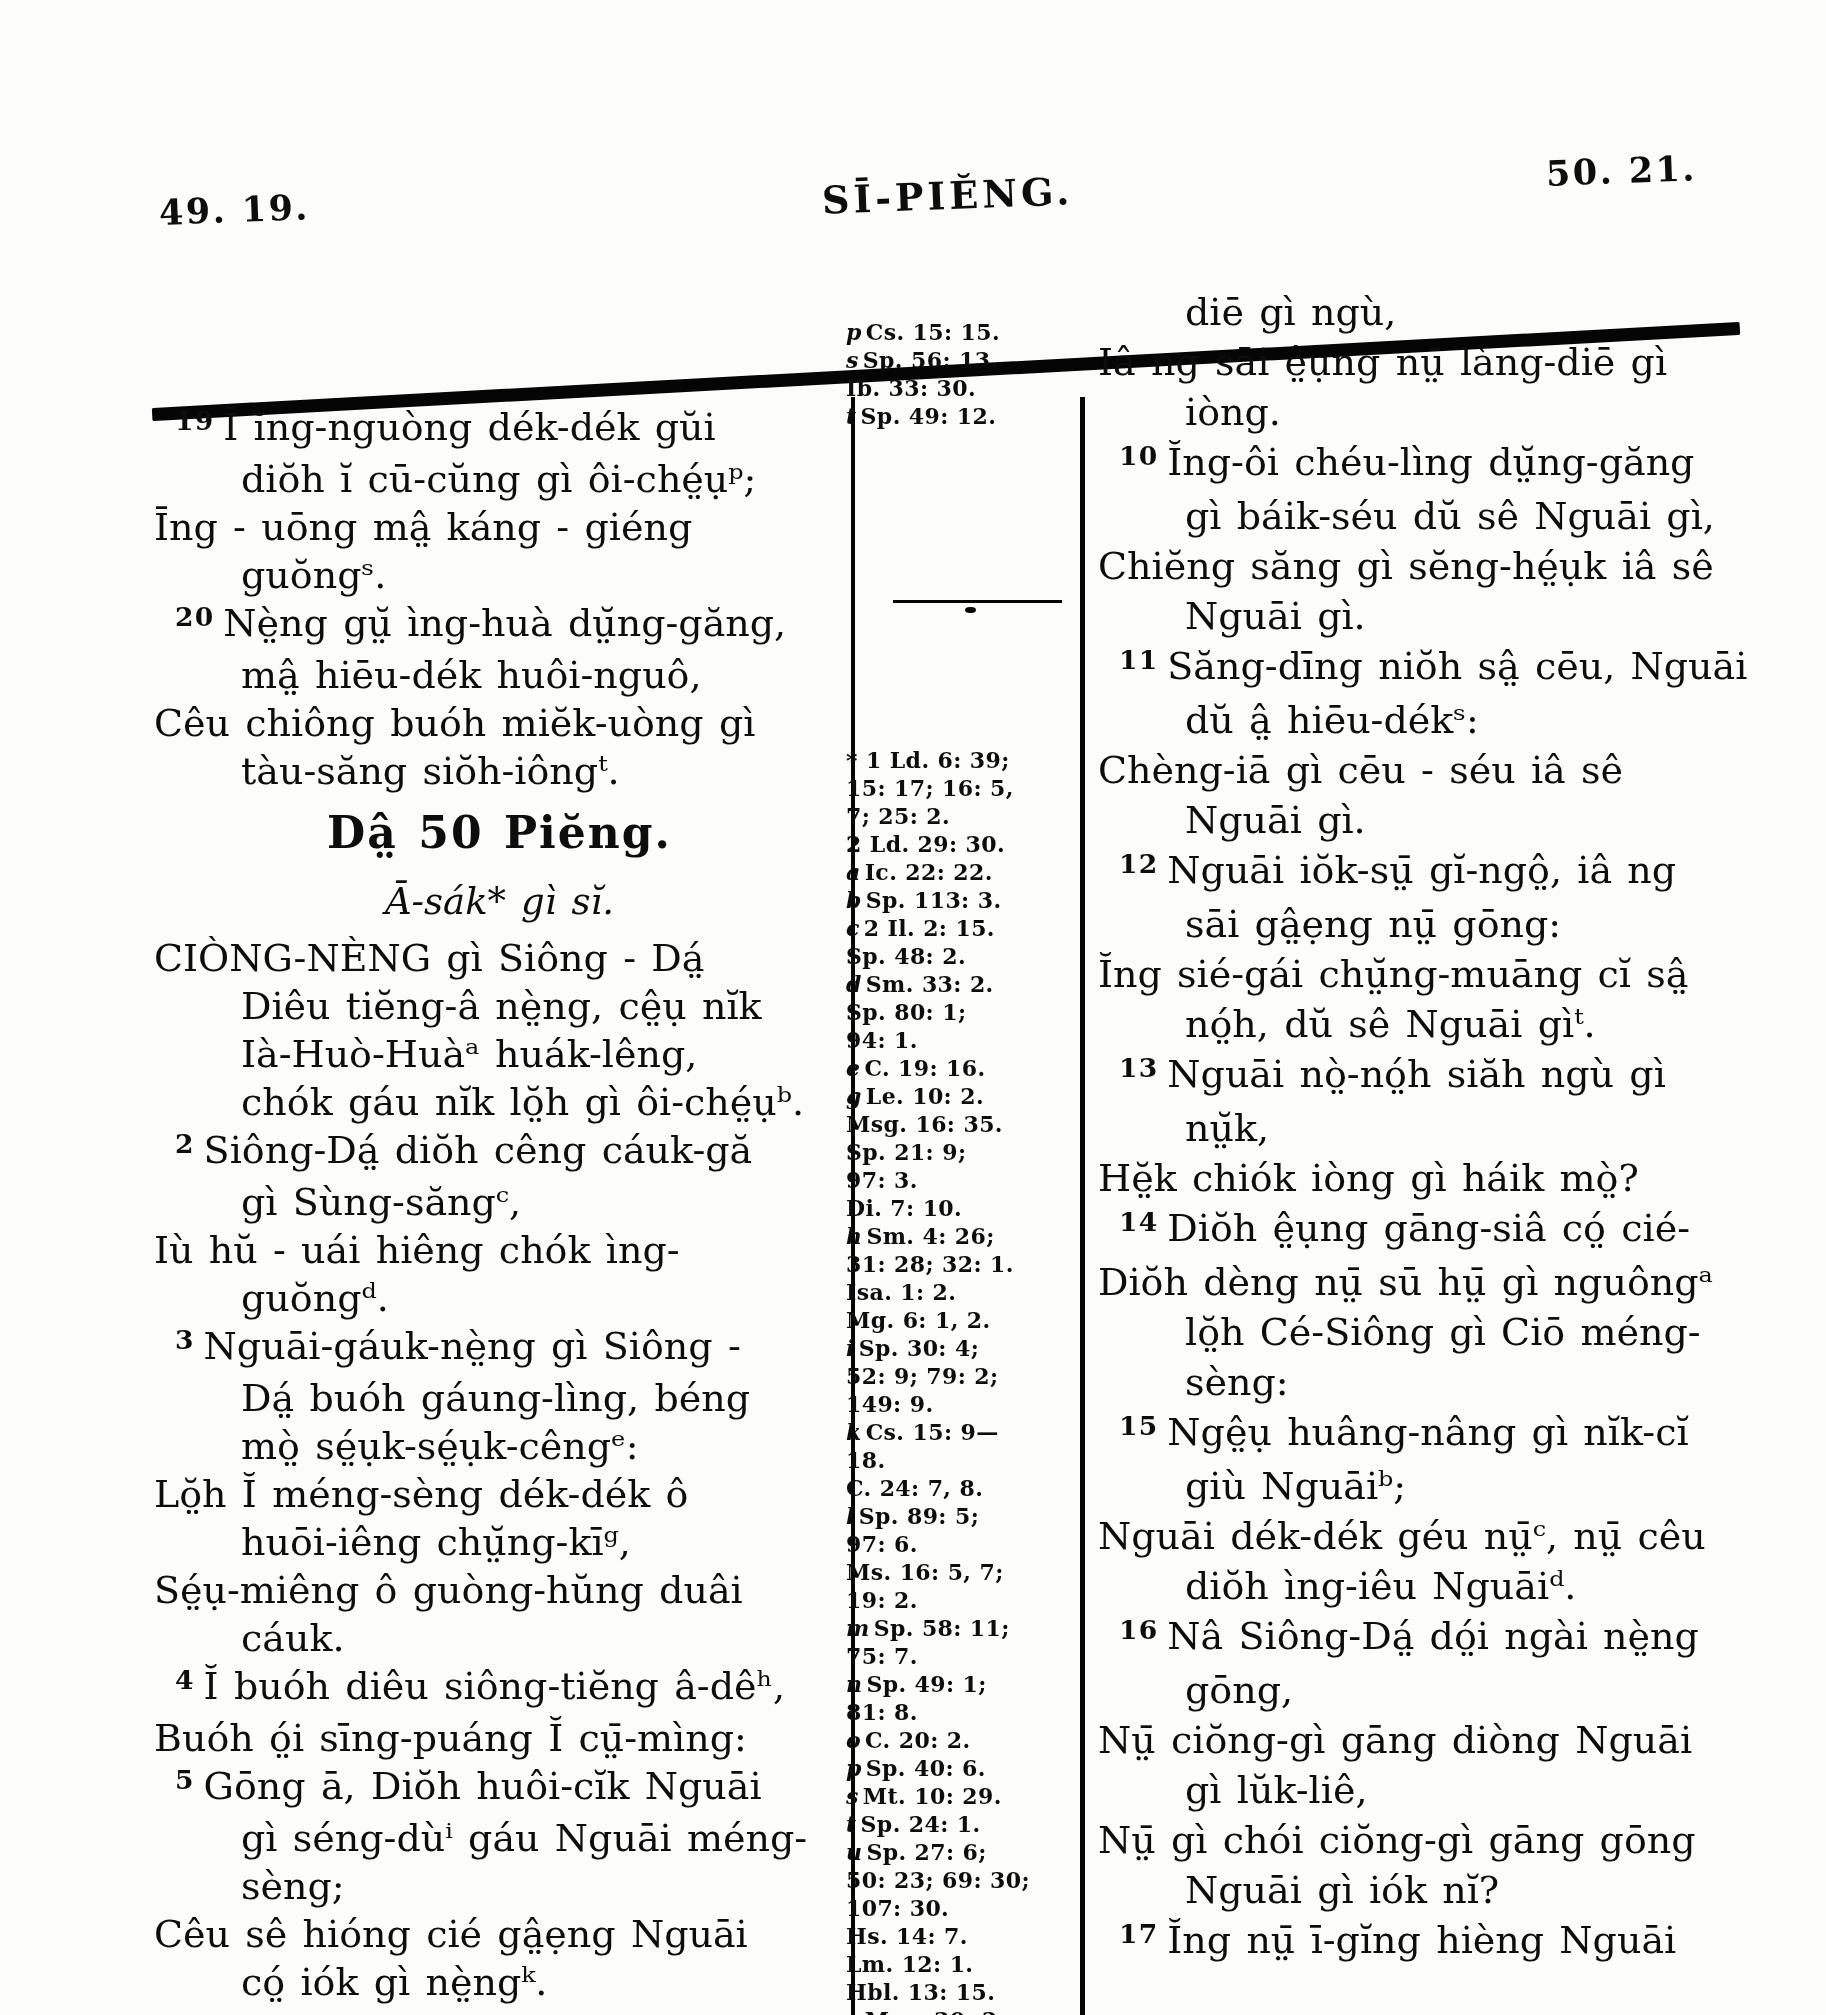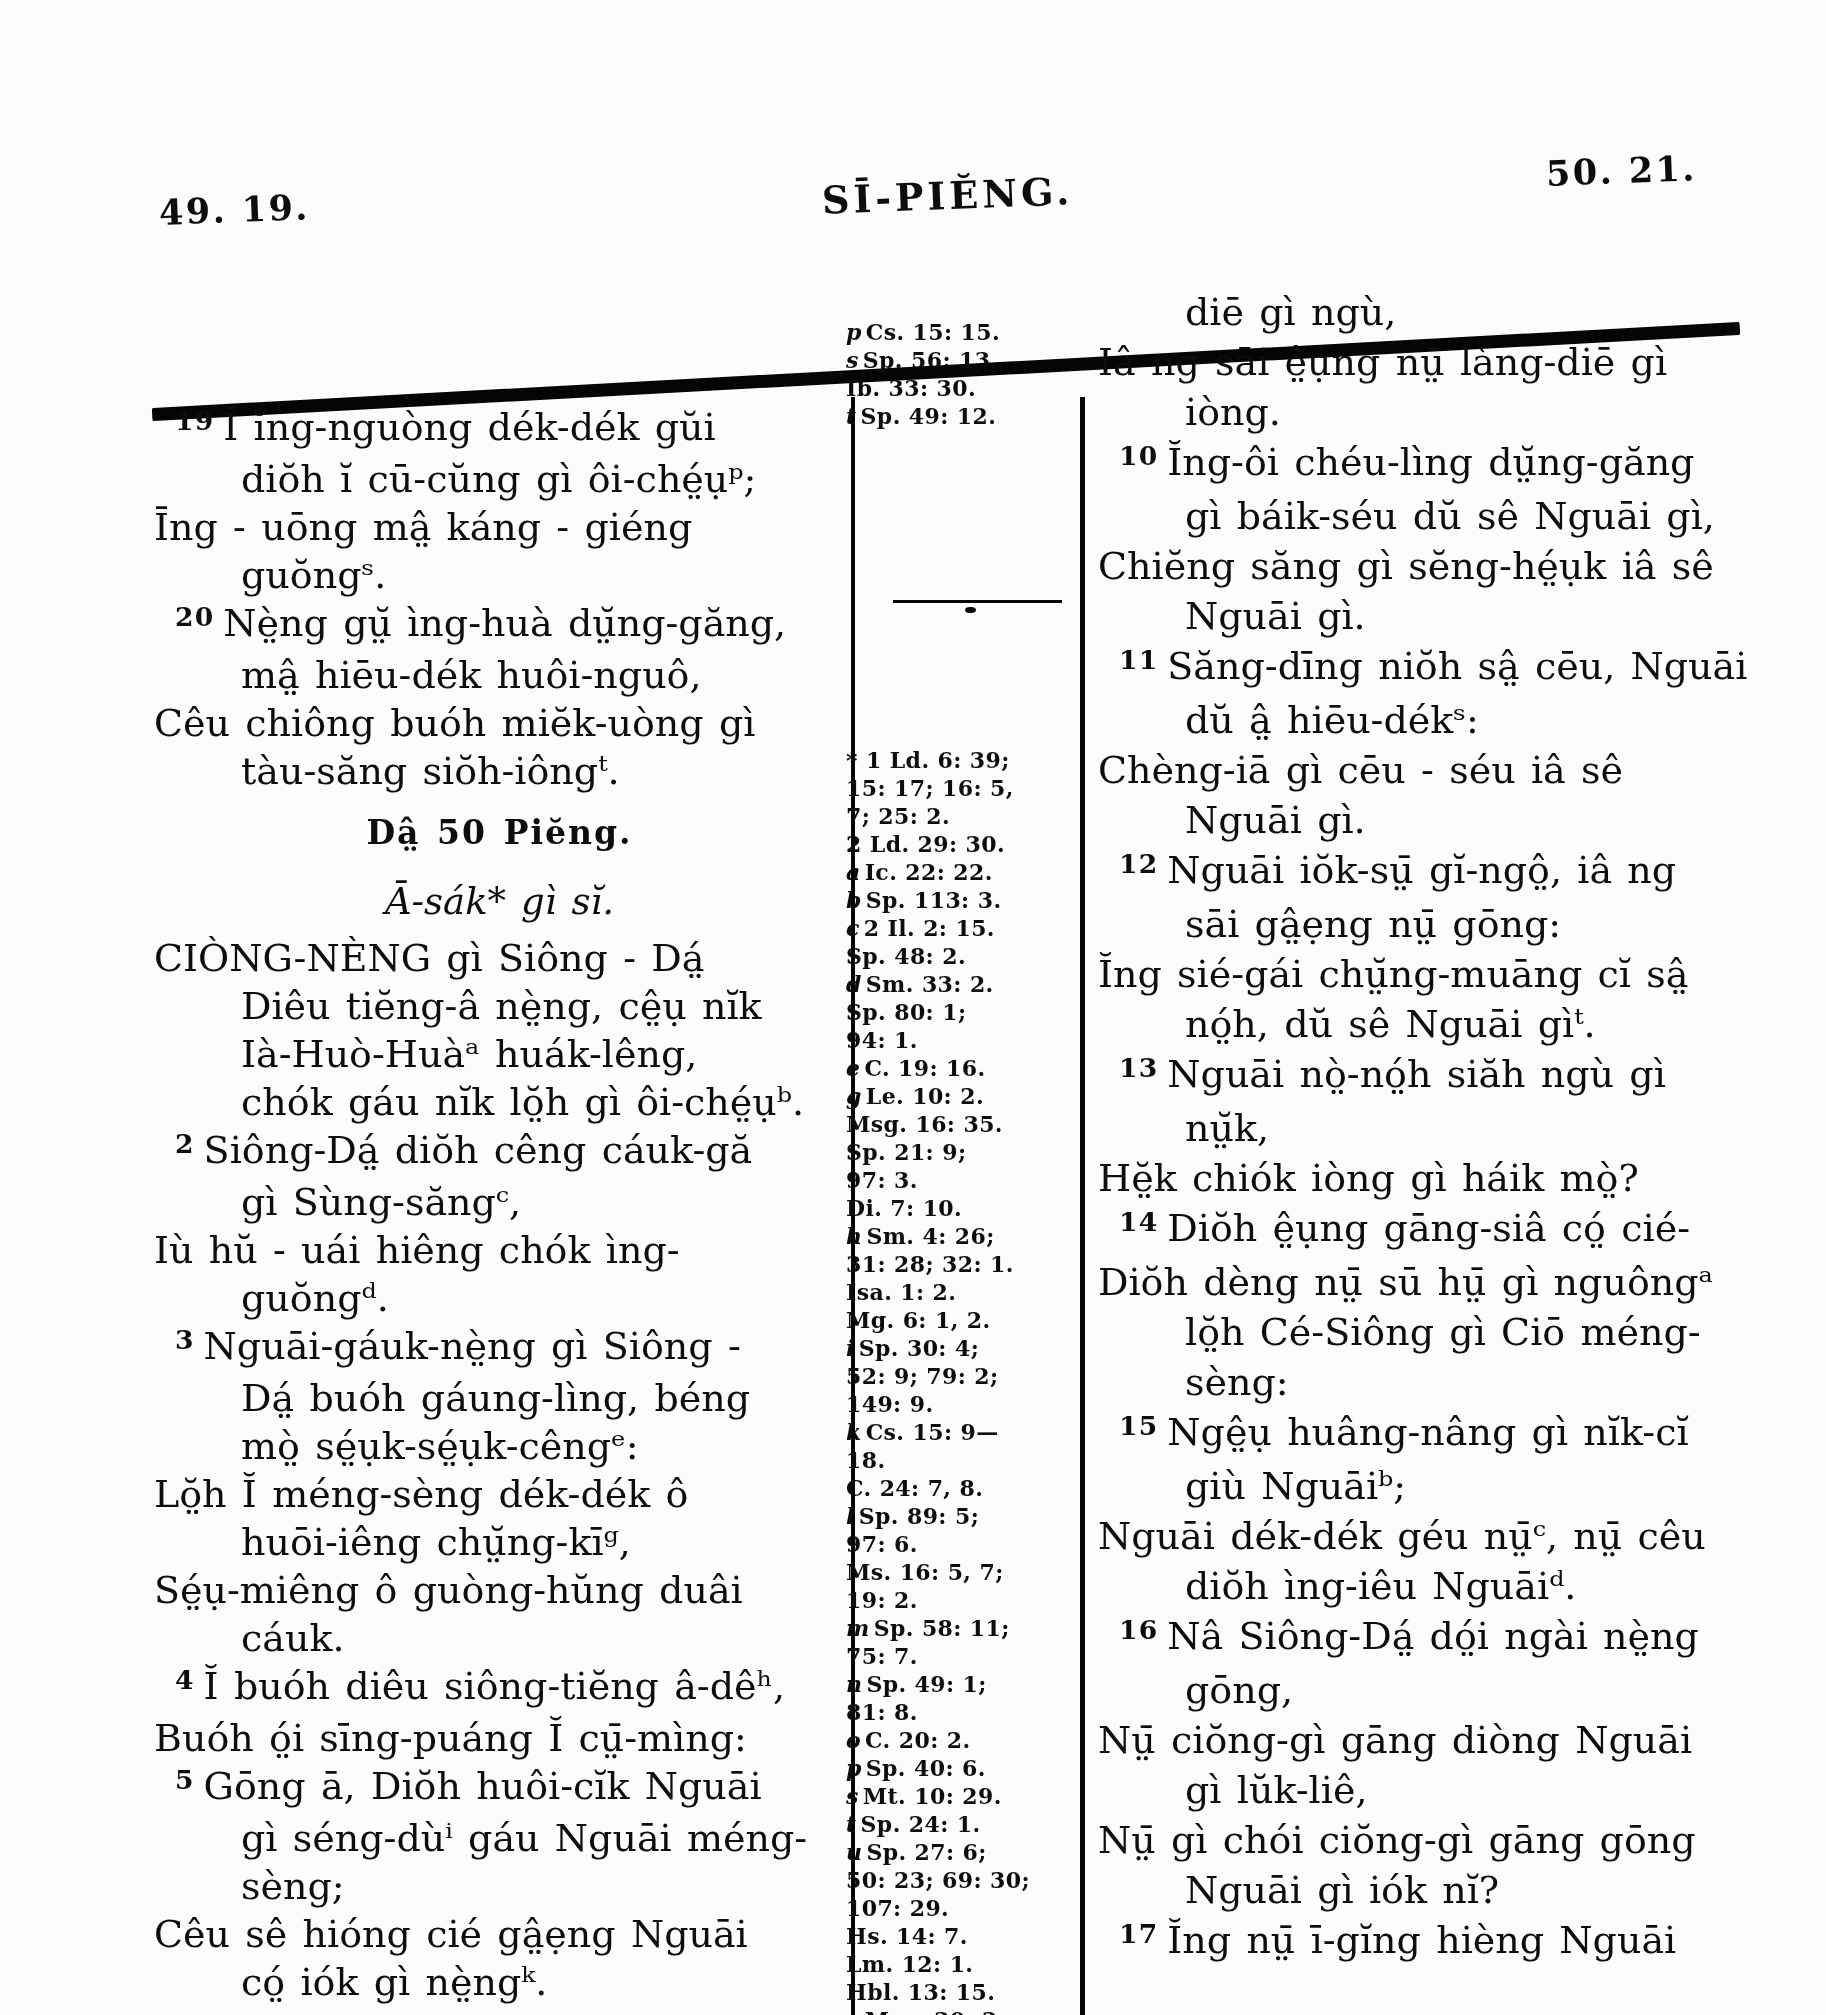--- a/index.html
+++ b/index.html
@@ -18,21 +18,21 @@
   .vrule-b{left:1080px;width:4.8px;}
   
   .col{position:absolute;}
   .col-left{left:154px;top:403px;width:691px;}
   .col-right{left:1098px;top:287px;width:681px;}
   .line{font-size:38px;line-height:48px;white-space:nowrap;word-spacing:3.2px;}
   .col-right .line{line-height:50px;}
   .ind{padding-left:87px;}
   .v{padding-left:21px;}
   .vn{font-weight:bold;font-size:26.6px;position:relative;top:-9.7px;margin-right:8.9px;letter-spacing:1.2px;}
-  .heading{text-align:center;font-weight:bold;font-size:33px;line-height:75px;letter-spacing:2px;white-space:nowrap;}
+  .heading{text-align:center;font-weight:bold;font-size:44px;line-height:75px;letter-spacing:2px;white-space:nowrap;}
   .subtitle{text-align:center;font-style:italic;font-size:37px;line-height:64px;white-space:nowrap;}
   
   .refs{position:absolute;left:846px;width:210px;}
   .refs-top{top:318px;}
   .refs-fn{top:746px;}
   .ref-line{font-size:22px;line-height:28px;font-weight:bold;white-space:nowrap;letter-spacing:0.4px;}
   .ref-line em{font-style:italic;margin-right:4px;}
   .refs-divider{position:absolute;left:893px;top:600px;width:169px;height:2.8px;background:#050505;}
   .refs-divider-tick{position:absolute;left:965px;top:607px;width:10.5px;height:6.4px;background:#050505;border-radius:50%;}
 </style>
@@ -130,21 +130,21 @@
       <div class="ref-line"><em>m</em>Sp. 58: 11;</div>
       <div class="ref-line">75: 7.</div>
       <div class="ref-line"><em>n</em>Sp. 49: 1;</div>
       <div class="ref-line">81: 8.</div>
       <div class="ref-line"><em>o</em>C. 20: 2.</div>
       <div class="ref-line"><em>p</em>Sp. 40: 6.</div>
       <div class="ref-line"><em>s</em>Mt. 10: 29.</div>
       <div class="ref-line"><em>t</em>Sp. 24: 1.</div>
       <div class="ref-line"><em>u</em>Sp. 27: 6;</div>
       <div class="ref-line">50: 23; 69: 30;</div>
-      <div class="ref-line">107: 29.</div>
+      <div class="ref-line">107: 30.</div>
       <div class="ref-line">Hs. 14: 7.</div>
       <div class="ref-line">Lm. 12: 1.</div>
       <div class="ref-line">Hbl. 13: 15.</div>
       <div class="ref-line"><em>a</em>Msg. 30: 2.</div>
     </div>
 
   <div class="col col-right">
       <div class="line ind">diē gì ngù,</div>
       <div class="line">Iâ ng sāi ê̤ụng nṳ̄ làng-diē gì</div>
       <div class="line ind">iòng.</div>

